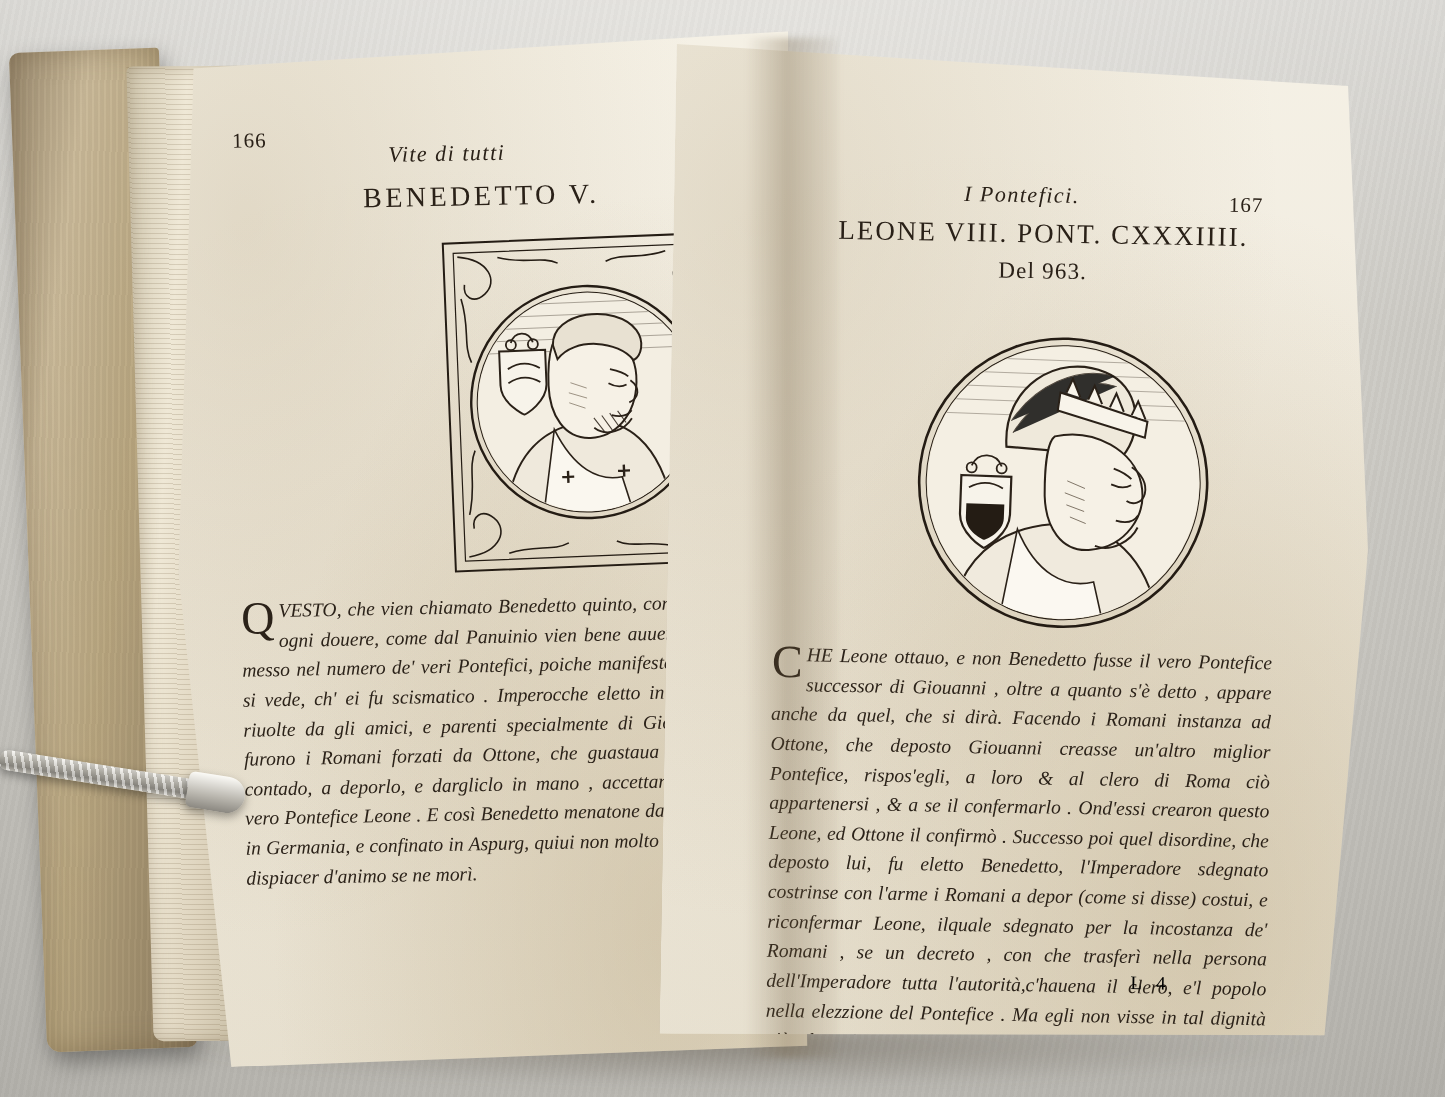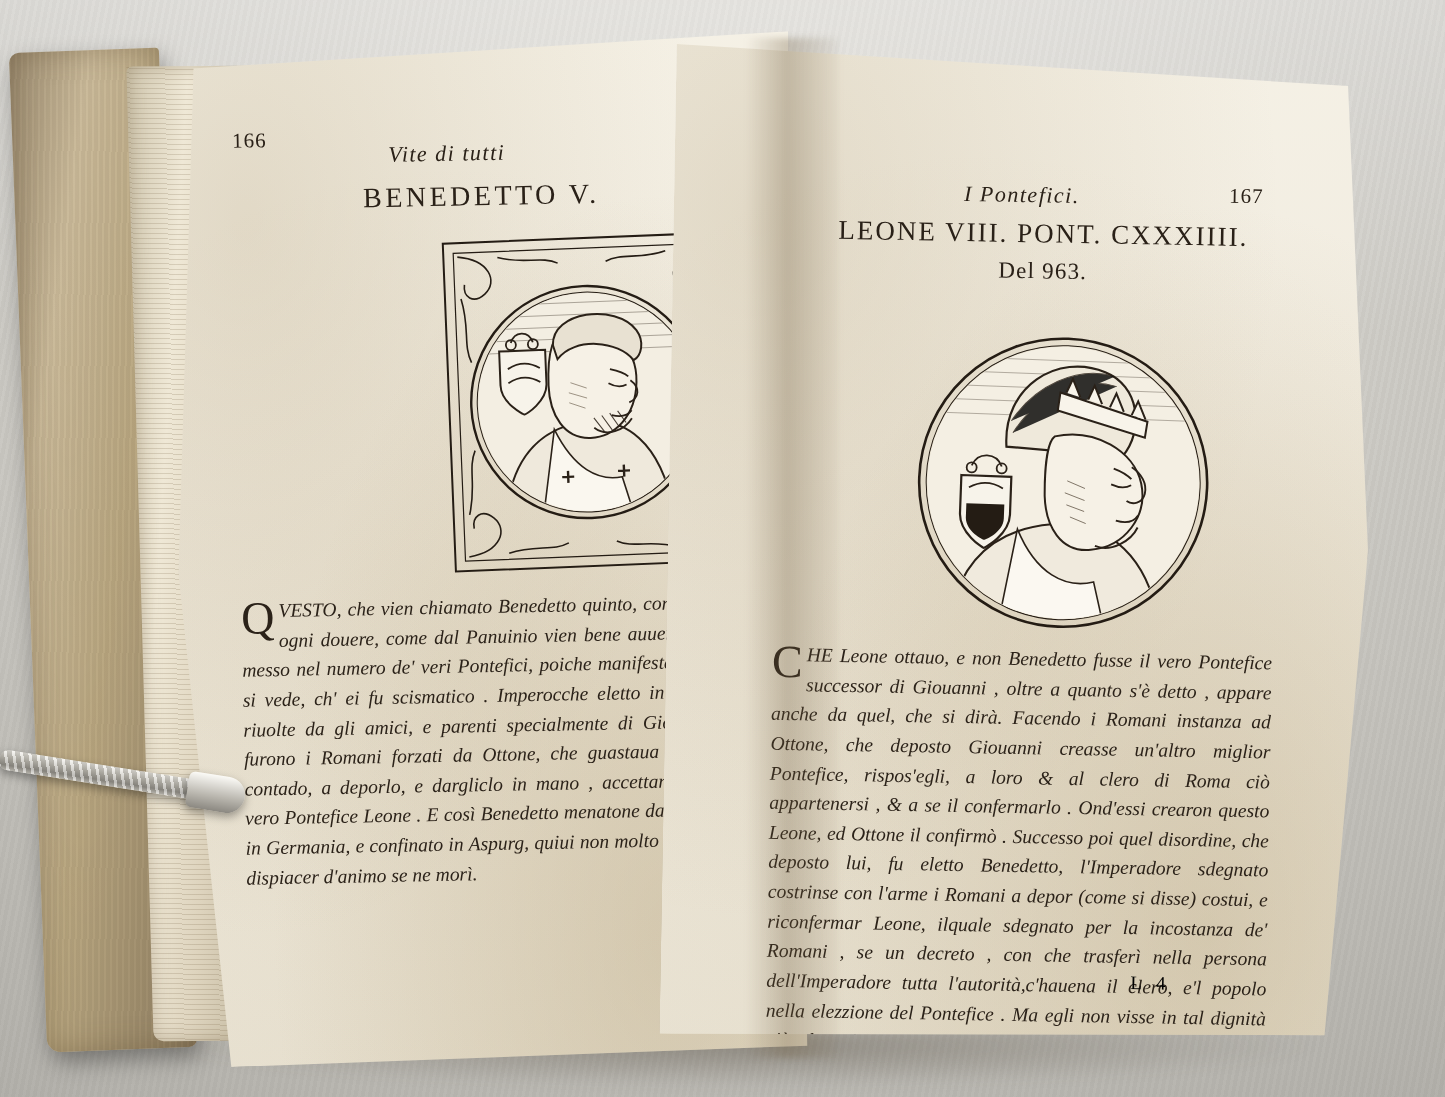--- a/index.html
+++ b/index.html
@@ -333,21 +333,21 @@
 
       <div class="col body" style="left:62px; top:560px; width:478px;">
         <span class="dropcap">Q</span><span>VESTO, che vien chiamato Benedetto quinto, contro ad ogni douere, come dal Panuinio vien bene auuertito, è messo nel numero de' veri Pontefici, poiche manifestamente si vede, ch' ei fu scismatico . Imperocche eletto in quelle riuolte da gli amici, e parenti specialmente di Giouanni, furono i Romani forzati da Ottone, che guastaua loro il contado, a deporlo, e dargliclo in mano , accettando per vero Pontefice Leone . E così Benedetto menatone da Ottone in Germania, e confinato in Aspurg, quiui non molto dopo di dispiacer d'animo se ne morì.</span>
       </div>
     </div>
 
     <div class="page page-right">
       <div class="grain"></div>
 
       <div class="col running" style="left:290px; top:142px;">I Pontefici.</div>
-      <div class="col folio" style="left:555px; top:140px;">167</div>
+      <div class="col folio" style="left:555px; top:149px;">167</div>
 
       <div class="col headline" style="left:130px; top:178px; width:480px; font-size:27px; letter-spacing:2px;">LEONE VIII. PONT. CXXXIIII.</div>
       <div class="col subhead" style="left:130px; top:218px; width:480px;">Del 963.</div>
 
       <div class="cut-right">
         <svg viewBox="0 0 318 312" width="318" height="312" aria-hidden="true">
           <g stroke="#241c14" fill="none">
             <circle cx="156" cy="152" r="144" stroke-width="2.6"></circle>
             <circle cx="156" cy="152" r="137" stroke-width="1"></circle>
           </g>

